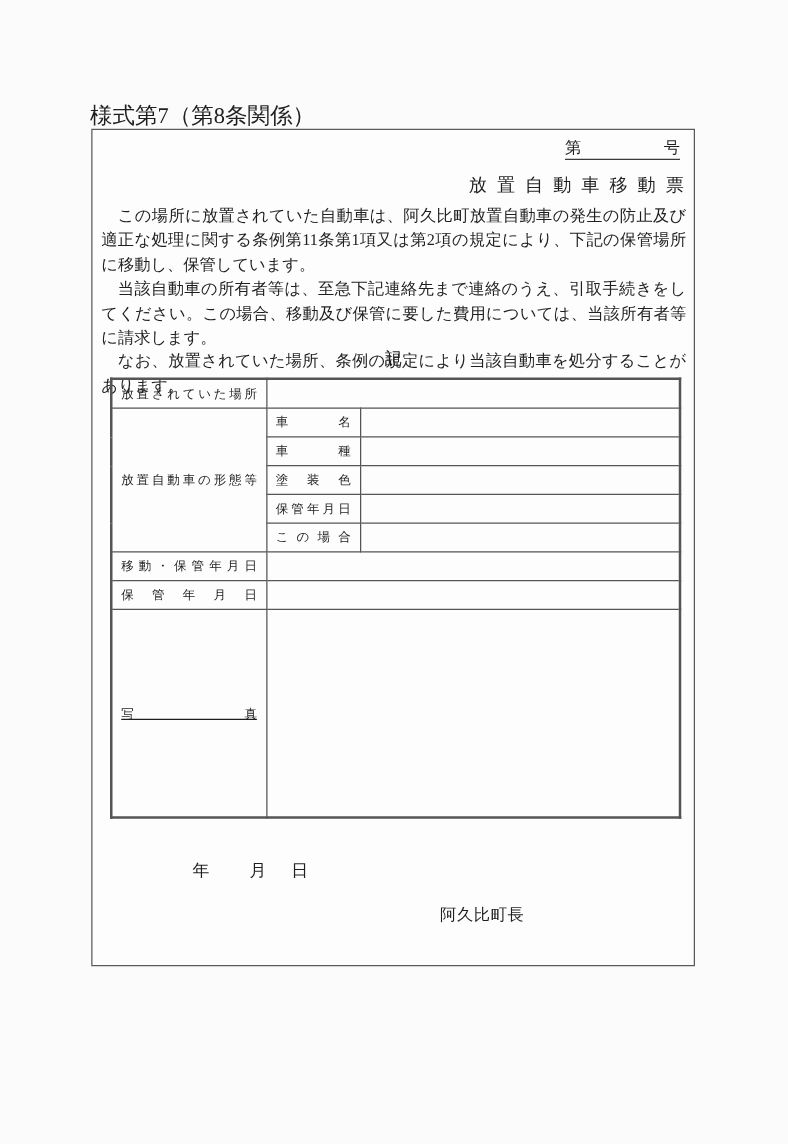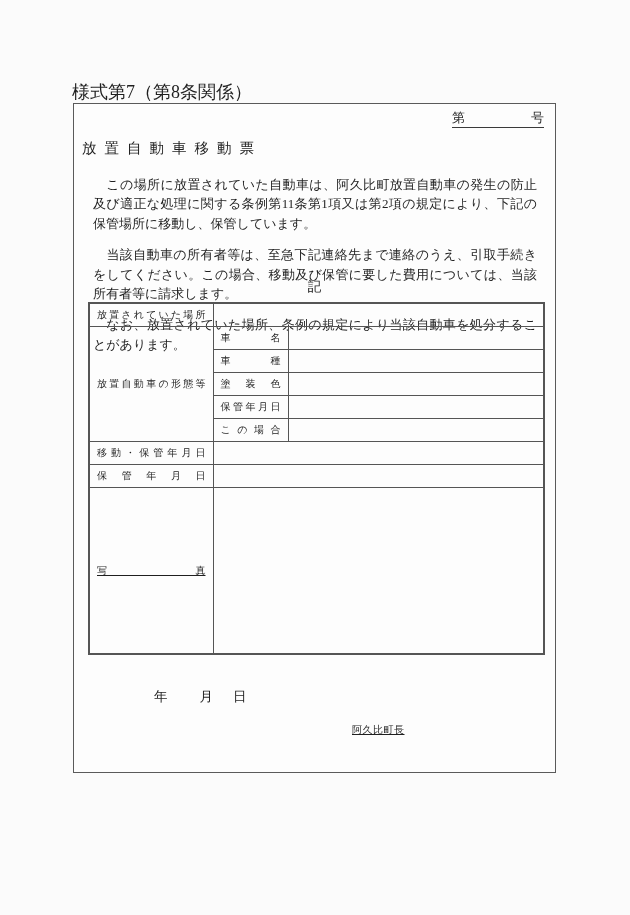--- a/index.html
+++ b/index.html
@@ -42,33 +42,33 @@
     border-bottom: 1px solid #3a3a3a;
     font-size: 13px;
     line-height: 15px;
     padding-bottom: 2px;
   }
   .doc-title {
     position: absolute;
     top: 35px;
     left: 0;
     width: 100%;
-    text-align: left;
+    text-align: right;
     font-size: 14.5px;
     letter-spacing: 8px;
     text-indent: 8px;
   }
   .body-text {
     position: absolute;
     top: 59px;
     left: 7px;
     right: 6px;
   }
   .body-text p {
-    margin: 12px;
+    margin: 0;
     font-size: 13px;
     line-height: 19.4px;
     text-align: justify;
     text-justify: inter-ideograph;
     word-break: break-all;
   }
   .record-marker {
     position: absolute;
     top: 174px;
     left: 0;
@@ -107,23 +107,22 @@
     top: 584px;
     left: 80px;
     font-size: 13.5px;
   }
   .date-line .y { margin-right: 32px; }
   .date-line .m { margin-right: 20px; }
   .signature {
     position: absolute;
     top: 619px;
     left: 278px;
-    font-size: 10px;
+    font-size: 13px;
     letter-spacing: 0.5px;
-    text-decoration: underline;
   }
 </style>
 </head>
 <body>
 
 <div class="form-code">様式第7（第8条関係）</div>
 
 <div class="outer-box">
 
   <div class="doc-number">

